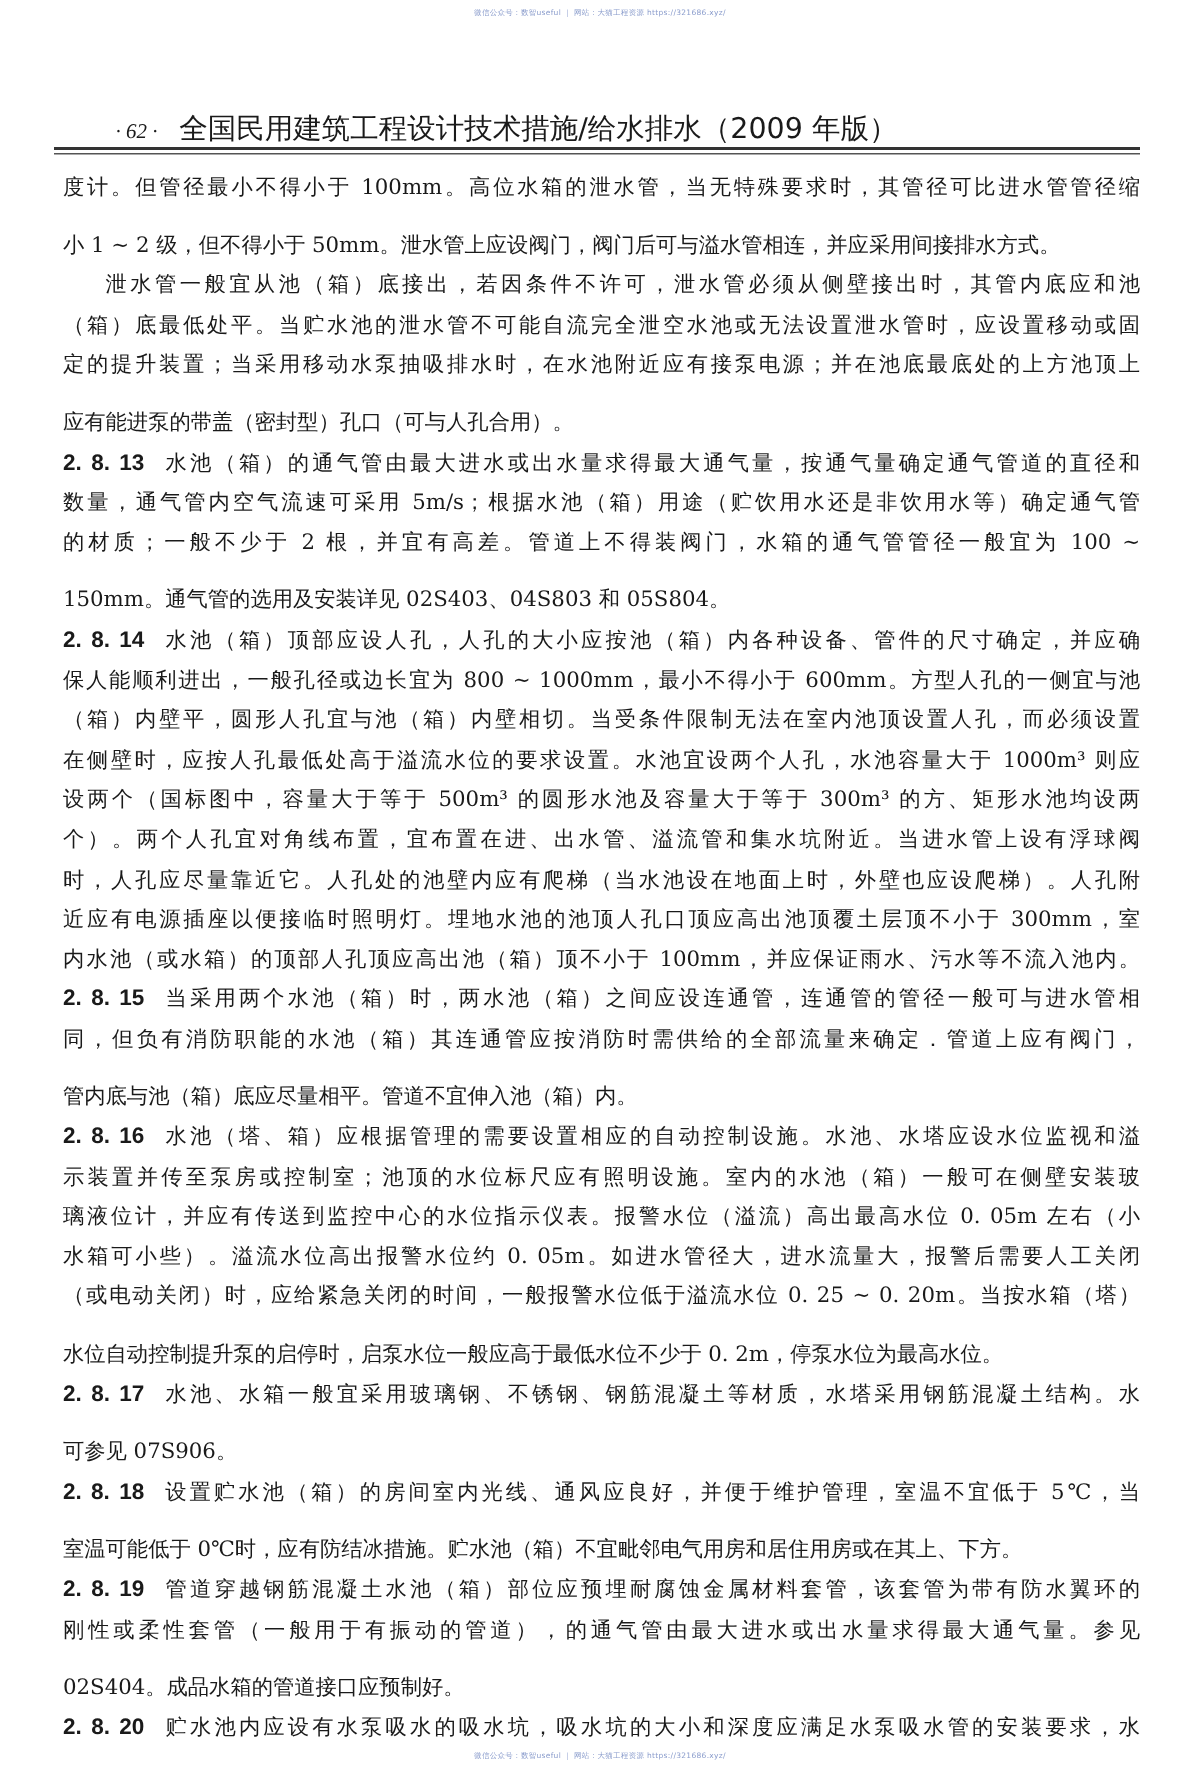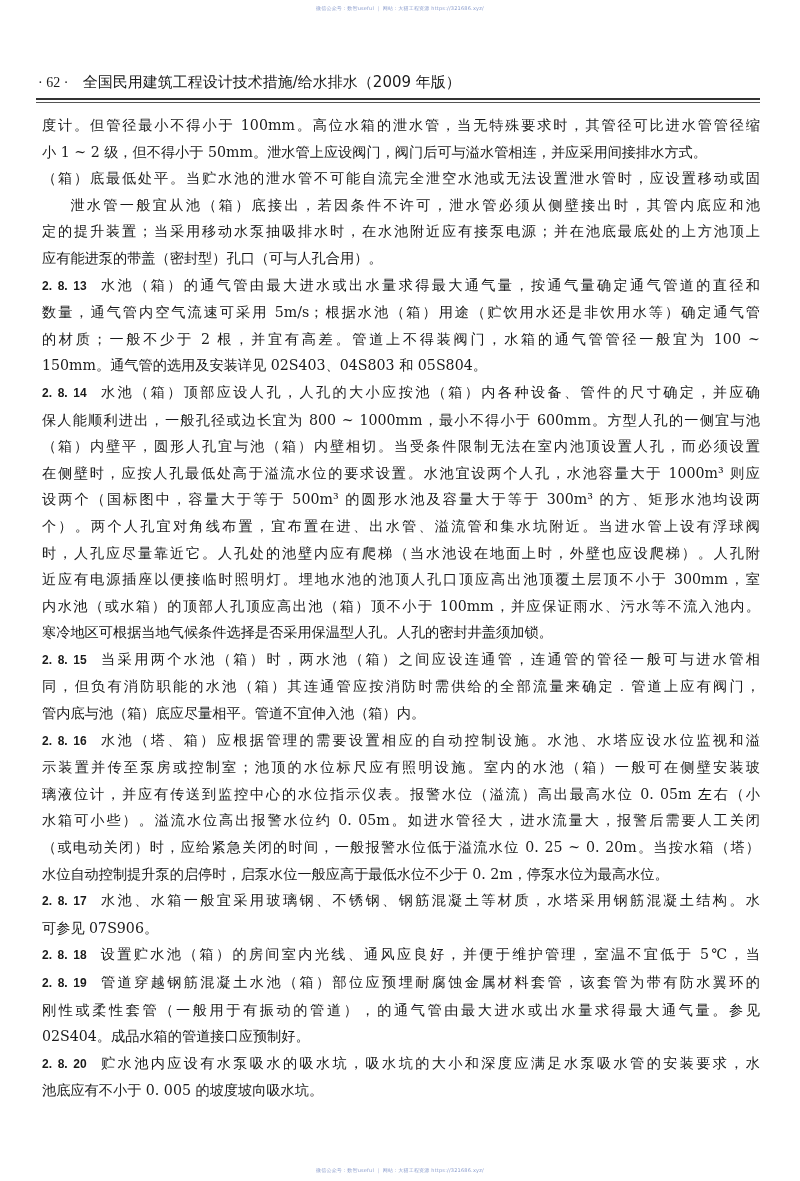--- a/index.html
+++ b/index.html
@@ -4,92 +4,92 @@
 <style>
   html, body { margin:0; padding:0; background:#ffffff; }
   body { width:800px; height:1181px; position:relative; overflow:hidden;
          font-family:"DejaVu Serif", "Liberation Serif", serif; color:#1a1a1a; }
   .watermark { position:absolute; left:0; width:800px; text-align:center;
                font-family:"DejaVu Sans", sans-serif; font-size:5px; color:#8a9ccc; letter-spacing:0.2px; }
   .wm-top { top:5px; }
   .wm-bottom { top:1167px; }
   .running-head { position:absolute; left:38px; top:73px; width:720px; height:24px;
                   font-family:"DejaVu Sans", sans-serif; font-size:14px; white-space:nowrap; }
-  .page-num { font-family:"Liberation Serif", serif; font-size:14px; margin-right:10px; }
-  .head-title { font-size:15px; }
+  .page-num { font-family:"Liberation Serif", serif; font-style:italic; font-size:14px; margin-right:10px;margin-left:39px; }
+  .head-title { font-size:19px; }
   .head-sub { font-weight:normal; }
   .rule { position:absolute; left:36px; width:724px; background:#333; }
   .rule1 { top:98px; height:2px; }
   .rule2 { top:101.5px; height:1px; background:#555; }
   .body { position:absolute; left:42px; top:112px; width:718px; font-size:14.2px; line-height:26.6px; text-align:justify; }
   .para { margin:0; }
-  .clause-num { font-family:"Liberation Sans", sans-serif; font-weight:bold; font-size:12px; margin-right:12px; }
+  .clause-num { font-family:"Liberation Sans", sans-serif; font-weight:bold; font-size:15px; margin-right:12px; }
   .line { display:block; white-space:nowrap; text-align:justify; text-align-last:justify; }
-  .line.last { text-align-last:left; }
+  .line.last { text-align-last:left;margin-top:12px; }
 </style>
 </head>
 <body>
 
 <div class="watermark wm-top">微信公众号：数智useful ｜ 网站：大猫工程资源 https://321686.xyz/</div>
 
 <div class="running-head">
   <span class="page-num">· 62 ·</span>
   <span class="head-title">全国民用建筑工程设计技术措施/</span><span class="head-title head-sub">给水排水（2009 年版）</span>
 </div>
 <div class="rule rule1"></div>
 <div class="rule rule2"></div>
 
 <div class="body" id="body">
     <div class="para">
       <span class="line"><span>度计。但管径最小不得小于 100mm。高位水箱的泄水管，当无特殊要求时，其管径可比进水管管径缩</span></span>
       <span class="line last"><span>小 1 ~ 2 级，但不得小于 50mm。泄水管上应设阀门，阀门后可与溢水管相连，并应采用间接排水方式。</span></span>
     </div>
     <div class="para">
+      <span class="line" style="text-indent: 2em;"><span>泄水管一般宜从池（箱）底接出，若因条件不许可，泄水管必须从侧壁接出时，其管内底应和池</span></span>
       <span class="line"><span>（箱）底最低处平。当贮水池的泄水管不可能自流完全泄空水池或无法设置泄水管时，应设置移动或固</span></span>
-      <span class="line" style="text-indent: 2em;"><span>泄水管一般宜从池（箱）底接出，若因条件不许可，泄水管必须从侧壁接出时，其管内底应和池</span></span>
       <span class="line"><span>定的提升装置；当采用移动水泵抽吸排水时，在水池附近应有接泵电源；并在池底最底处的上方池顶上</span></span>
       <span class="line last"><span>应有能进泵的带盖（密封型）孔口（可与人孔合用）。</span></span>
     </div>
     <div class="para">
       <span class="line"><span class="clause-num">2. 8. 13</span><span>水池（箱）的通气管由最大进水或出水量求得最大通气量，按通气量确定通气管道的直径和</span></span>
       <span class="line"><span>数量，通气管内空气流速可采用 5m/s；根据水池（箱）用途（贮饮用水还是非饮用水等）确定通气管</span></span>
       <span class="line"><span>的材质；一般不少于 2 根，并宜有高差。管道上不得装阀门，水箱的通气管管径一般宜为 100 ~</span></span>
       <span class="line last"><span>150mm。通气管的选用及安装详见 02S403、04S803 和 05S804。</span></span>
     </div>
     <div class="para">
       <span class="line"><span class="clause-num">2. 8. 14</span><span>水池（箱）顶部应设人孔，人孔的大小应按池（箱）内各种设备、管件的尺寸确定，并应确</span></span>
       <span class="line"><span>保人能顺利进出，一般孔径或边长宜为 800 ~ 1000mm，最小不得小于 600mm。方型人孔的一侧宜与池</span></span>
       <span class="line"><span>（箱）内壁平，圆形人孔宜与池（箱）内壁相切。当受条件限制无法在室内池顶设置人孔，而必须设置</span></span>
       <span class="line"><span>在侧壁时，应按人孔最低处高于溢流水位的要求设置。水池宜设两个人孔，水池容量大于 1000m³ 则应</span></span>
       <span class="line"><span>设两个（国标图中，容量大于等于 500m³ 的圆形水池及容量大于等于 300m³ 的方、矩形水池均设两</span></span>
       <span class="line"><span>个）。两个人孔宜对角线布置，宜布置在进、出水管、溢流管和集水坑附近。当进水管上设有浮球阀</span></span>
       <span class="line"><span>时，人孔应尽量靠近它。人孔处的池壁内应有爬梯（当水池设在地面上时，外壁也应设爬梯）。人孔附</span></span>
       <span class="line"><span>近应有电源插座以便接临时照明灯。埋地水池的池顶人孔口顶应高出池顶覆土层顶不小于 300mm，室</span></span>
       <span class="line"><span>内水池（或水箱）的顶部人孔顶应高出池（箱）顶不小于 100mm，并应保证雨水、污水等不流入池内。</span></span>
-      <span class="line last"><span>寒冷地区可根据当地气候条件选择是否采用保温型人孔。人孔的密封井盖须加锁。</span></span>
     </div>
     <div class="para">
       <span class="line"><span class="clause-num">2. 8. 15</span><span>当采用两个水池（箱）时，两水池（箱）之间应设连通管，连通管的管径一般可与进水管相</span></span>
       <span class="line"><span>同，但负有消防职能的水池（箱）其连通管应按消防时需供给的全部流量来确定．管道上应有阀门，</span></span>
       <span class="line last"><span>管内底与池（箱）底应尽量相平。管道不宜伸入池（箱）内。</span></span>
     </div>
     <div class="para">
       <span class="line"><span class="clause-num">2. 8. 16</span><span>水池（塔、箱）应根据管理的需要设置相应的自动控制设施。水池、水塔应设水位监视和溢</span></span>
       <span class="line"><span>示装置并传至泵房或控制室；池顶的水位标尺应有照明设施。室内的水池（箱）一般可在侧壁安装玻</span></span>
       <span class="line"><span>璃液位计，并应有传送到监控中心的水位指示仪表。报警水位（溢流）高出最高水位 0. 05m 左右（小</span></span>
       <span class="line"><span>水箱可小些）。溢流水位高出报警水位约 0. 05m。如进水管径大，进水流量大，报警后需要人工关闭</span></span>
       <span class="line"><span>（或电动关闭）时，应给紧急关闭的时间，一般报警水位低于溢流水位 0. 25 ~ 0. 20m。当按水箱（塔）</span></span>
       <span class="line last"><span>水位自动控制提升泵的启停时，启泵水位一般应高于最低水位不少于 0. 2m，停泵水位为最高水位。</span></span>
     </div>
     <div class="para">
       <span class="line"><span class="clause-num">2. 8. 17</span><span>水池、水箱一般宜采用玻璃钢、不锈钢、钢筋混凝土等材质，水塔采用钢筋混凝土结构。水</span></span>
       <span class="line last"><span>可参见 07S906。</span></span>
     </div>
     <div class="para">
       <span class="line"><span class="clause-num">2. 8. 18</span><span>设置贮水池（箱）的房间室内光线、通风应良好，并便于维护管理，室温不宜低于 5℃，当</span></span>
+      <span class="line last"><span>室温可能低于 0℃时，应有防结冰措施。贮水池（箱）不宜毗邻电气用房和居住用房或在其上、下方。</span></span>
     </div>
     <div class="para">
       <span class="line"><span class="clause-num">2. 8. 19</span><span>管道穿越钢筋混凝土水池（箱）部位应预埋耐腐蚀金属材料套管，该套管为带有防水翼环的</span></span>
       <span class="line"><span>刚性或柔性套管（一般用于有振动的管道），的通气管由最大进水或出水量求得最大通气量。参见</span></span>
       <span class="line last"><span>02S404。成品水箱的管道接口应预制好。</span></span>
     </div>
     <div class="para">
       <span class="line"><span class="clause-num">2. 8. 20</span><span>贮水池内应设有水泵吸水的吸水坑，吸水坑的大小和深度应满足水泵吸水管的安装要求，水</span></span>
       <span class="line last"><span>池底应有不小于 0. 005 的坡度坡向吸水坑。</span></span>
     </div>

